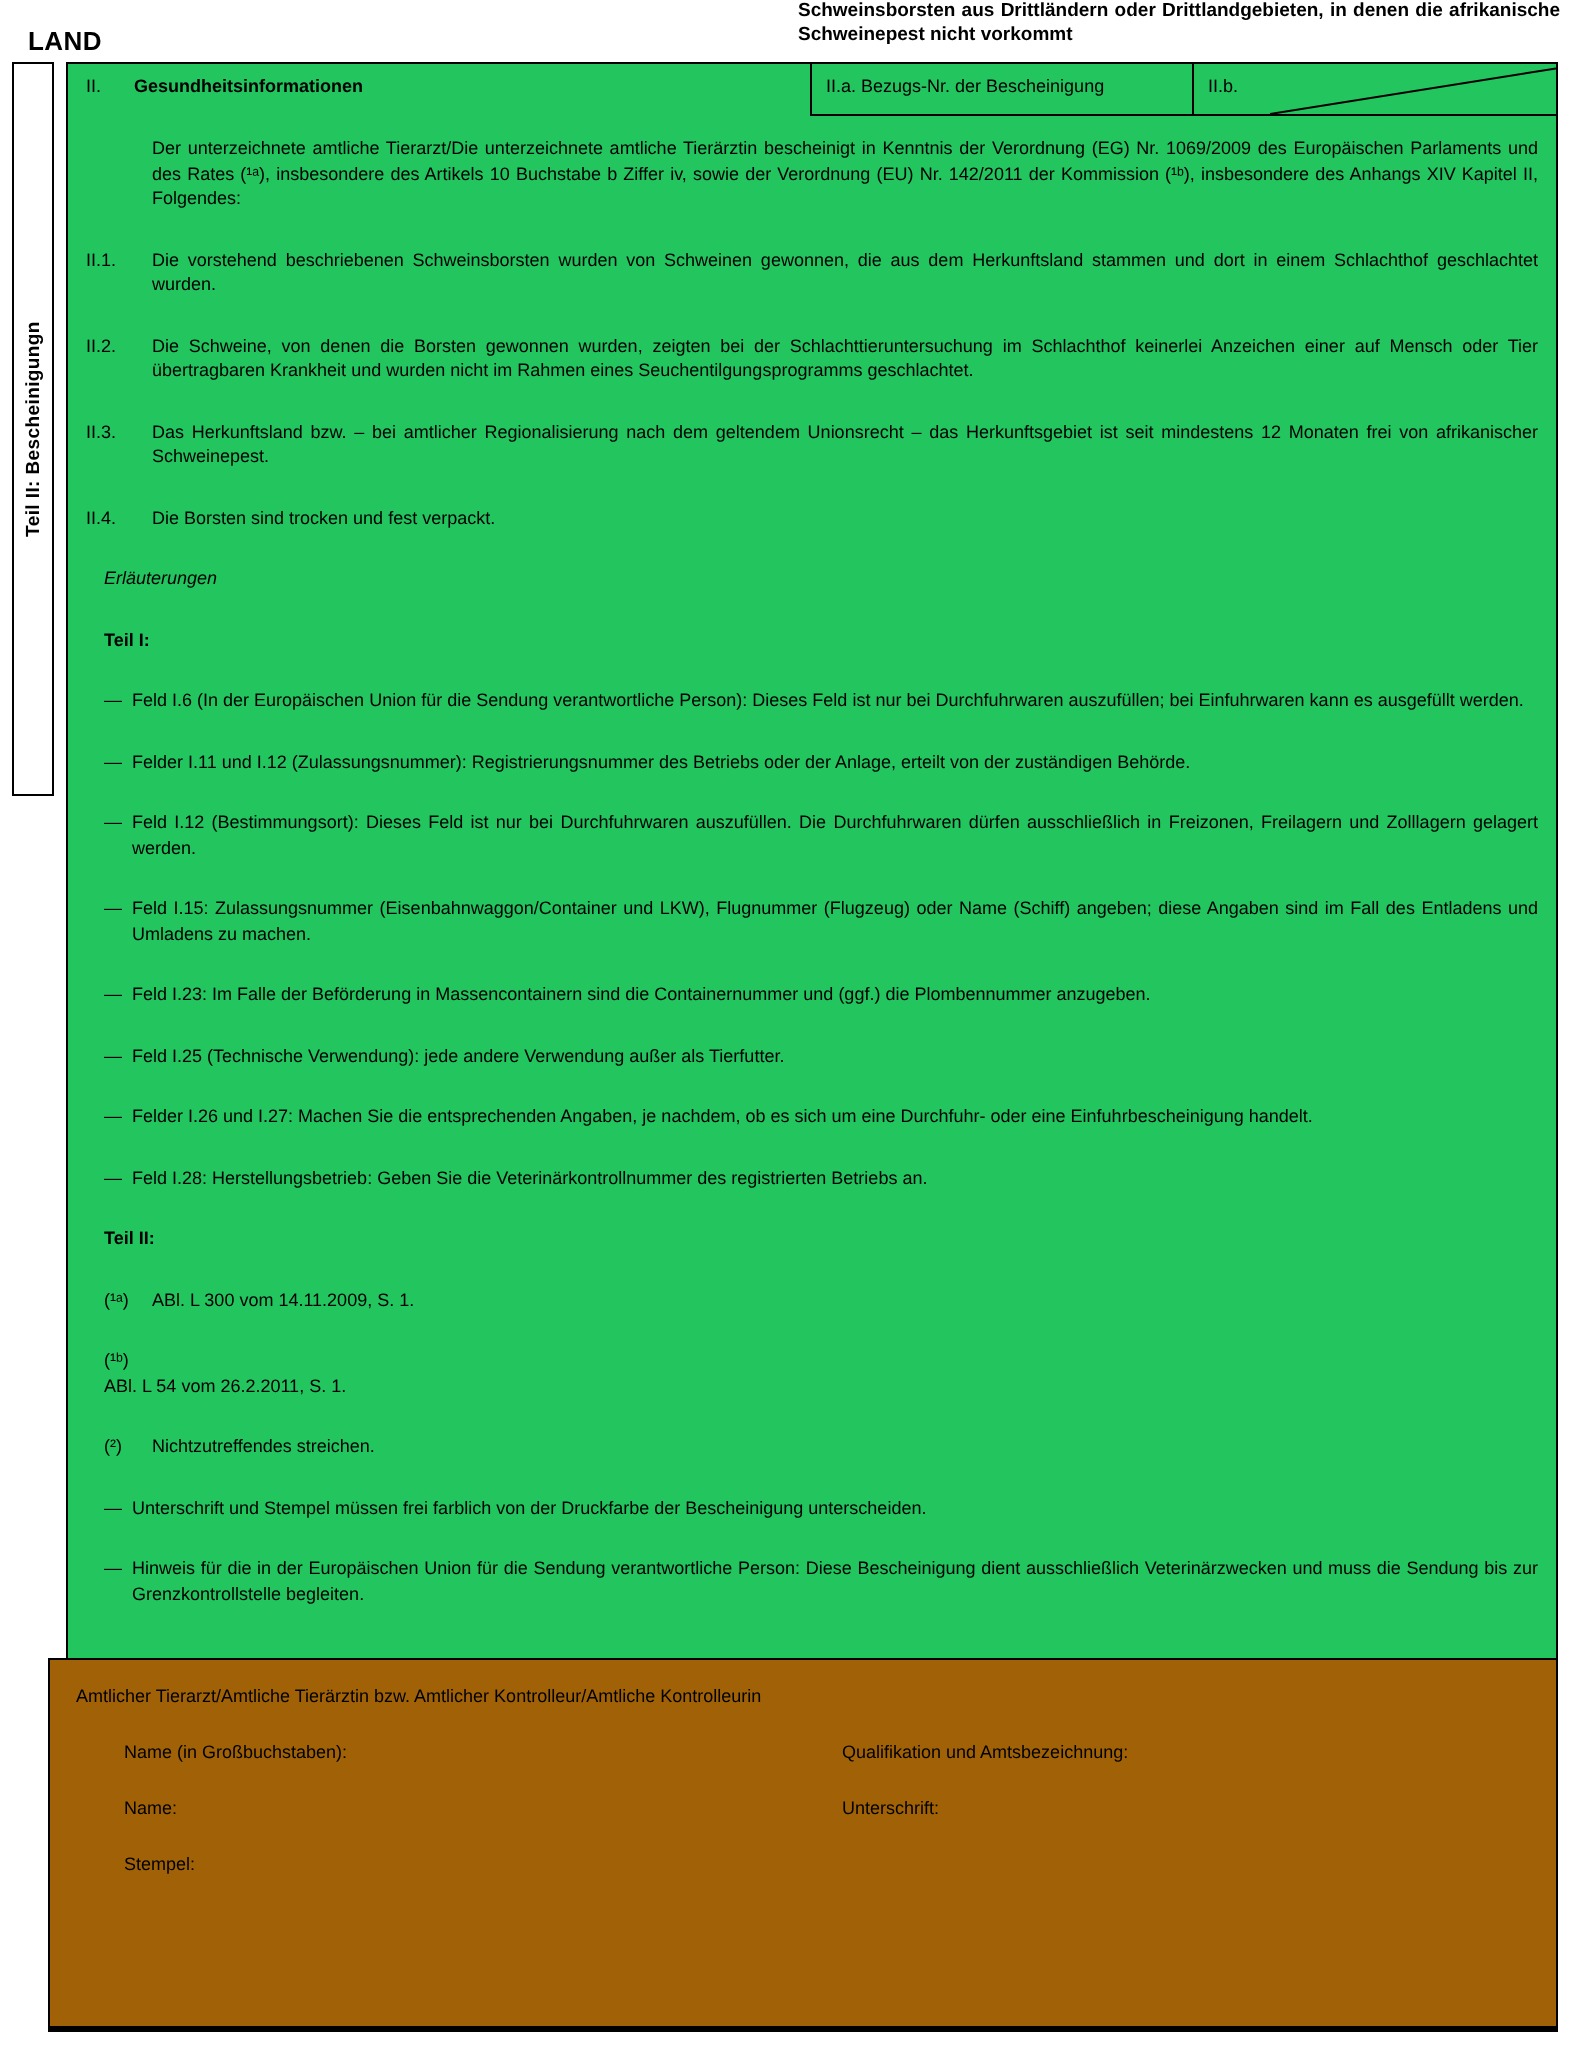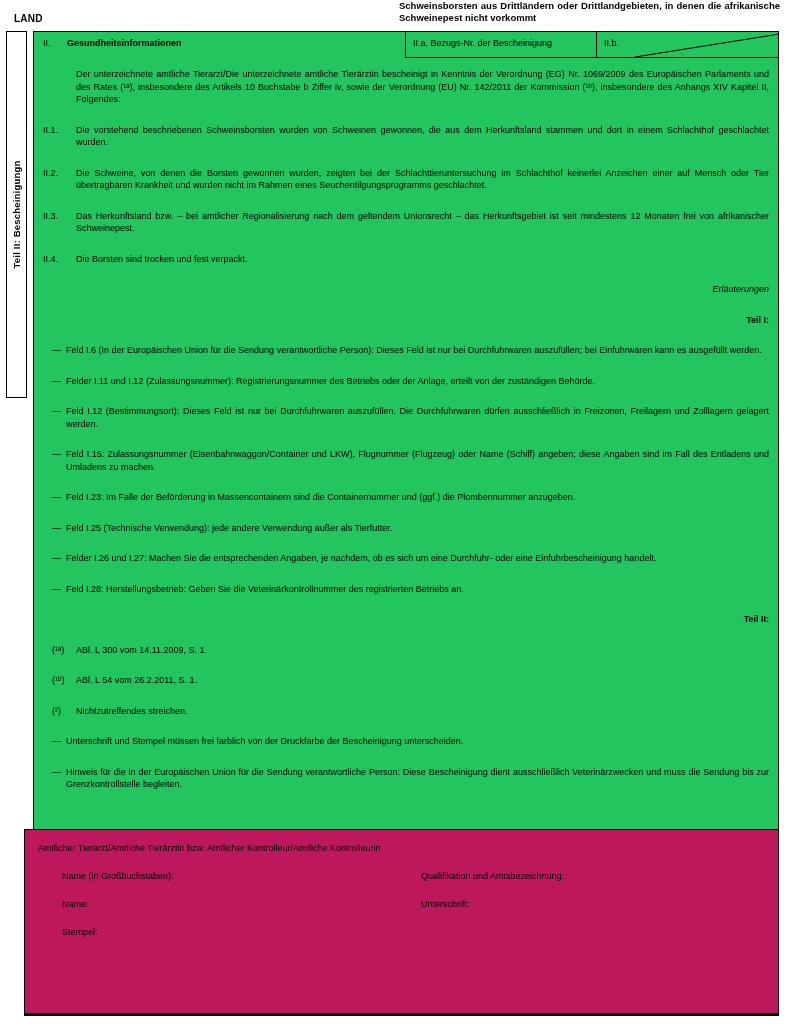--- a/index.html
+++ b/index.html
@@ -5,21 +5,21 @@
   html,body{margin:0;padding:0;background:#fff;}
   body{
     width:786px;height:1026px;
     font-family:"Liberation Sans","DejaVu Sans",sans-serif;
     font-size:9px;color:#000;
     -webkit-font-smoothing:antialiased;
   }
   .page{position:relative;width:786px;height:1026px;background:#fff;overflow:hidden;}
 
   
-  .land{position:absolute;left:14px;top:13px;font-weight:bold;font-size:10px;letter-spacing:.2px;}
+  .land{position:absolute;left:14px;top:13px;font-weight:bold;font-size:13px;letter-spacing:.2px;}
   .doc-title{position:absolute;left:399px;top:0;width:381px;font-weight:bold;font-size:9.5px;line-height:11.5px;text-align:justify;}
 
   
   .part-box{
     position:absolute;left:6px;top:31px;width:21px;height:367px;
     border:1px solid #000;box-sizing:border-box;
     display:flex;align-items:center;justify-content:center;background:#fff;
   }
   .part-box span{
     transform:rotate(-90deg);white-space:nowrap;
@@ -36,34 +36,34 @@
   .hdr-c1 .no{width:33px;padding-left:9px;box-sizing:border-box;flex:none;}
   .hdr-c1 .ttl{font-weight:bold;}
   .hdr-c2{width:191px;box-sizing:border-box;border-left:1px solid #000;border-bottom:1px solid #000;padding:6px 0 0 7px;}
   .hdr-c3{flex:1;box-sizing:border-box;border-left:1px solid #000;border-bottom:1px solid #000;padding:6px 0 0 7px;position:relative;}
   .hdr-c3 svg{position:absolute;left:0;top:0;width:100%;height:100%;}
 
   .content{padding:10px 9px 0 9px;line-height:12.5px;}
   .num-row{display:flex;margin-bottom:18px;}
   .num-row .no{width:33px;flex:none;}
   .num-row .txt{flex:1;text-align:justify;}
-  .plain{margin:0 0 18px 33px;text-align:right;}
+  .plain{margin:0 0 18px 33px;}
   .italic{font-style:italic;}
   .bold{font-weight:bold;}
   .dash-row{display:flex;margin-bottom:18px;}
   .dash-row .dash{width:14px;flex:none;}
   .dash-row .txt{flex:1;text-align:justify;}
   .fn-row{display:flex;margin-bottom:18px;justify-content:center;}
   .fn-row .fn{width:24px;flex:none;}
   .fn-row .txt{flex:1;}
 
   
   .sig-box{
     position:absolute;left:24px;top:829px;width:755px;height:187px;
-    border:1px solid #000;border-bottom-width:3px;box-sizing:border-box;background:#be185d;
+    border:1px solid #000;border-bottom-width:3px;box-sizing:border-box;background:#a16207;
   }
   .sig-head{padding:13px 0 0 13px;}
   .sig-row{display:flex;margin-top:18px;}
   .sig-left{width:396px;flex:none;padding-left:37px;box-sizing:border-box;}
   .sig-right{flex:1;}
 </style>
 </head>
 <body>
 
 <div class="page">
@@ -150,21 +150,21 @@
         <span class="dash">—</span>
         <span class="txt">Feld I.28: Herstellungsbetrieb: Geben Sie die Veterinärkontrollnummer des registrierten Betriebs an.</span>
       </div>
 
       <div class="plain bold" style="margin-left:9px;">Teil II:</div>
 
       <div class="fn-row" style="margin-left:9px;">
         <span class="fn">(¹ᵃ)</span>
         <span class="txt">ABl. L 300 vom 14.11.2009, S. 1.</span>
       </div>
-      <div class="fn-row" style="margin-left:9px;">
+      <div class="fn-row" style="margin-left:9px;flex-direction:column;">
         <span class="fn">(¹ᵇ)</span>
         <span class="txt">ABl. L 54 vom 26.2.2011, S. 1.</span>
       </div>
       <div class="fn-row" style="margin-left:9px;">
         <span class="fn">(²)</span>
         <span class="txt">Nichtzutreffendes streichen.</span>
       </div>
 
       <div class="dash-row" style="margin-left:9px;">
         <span class="dash">—</span>

